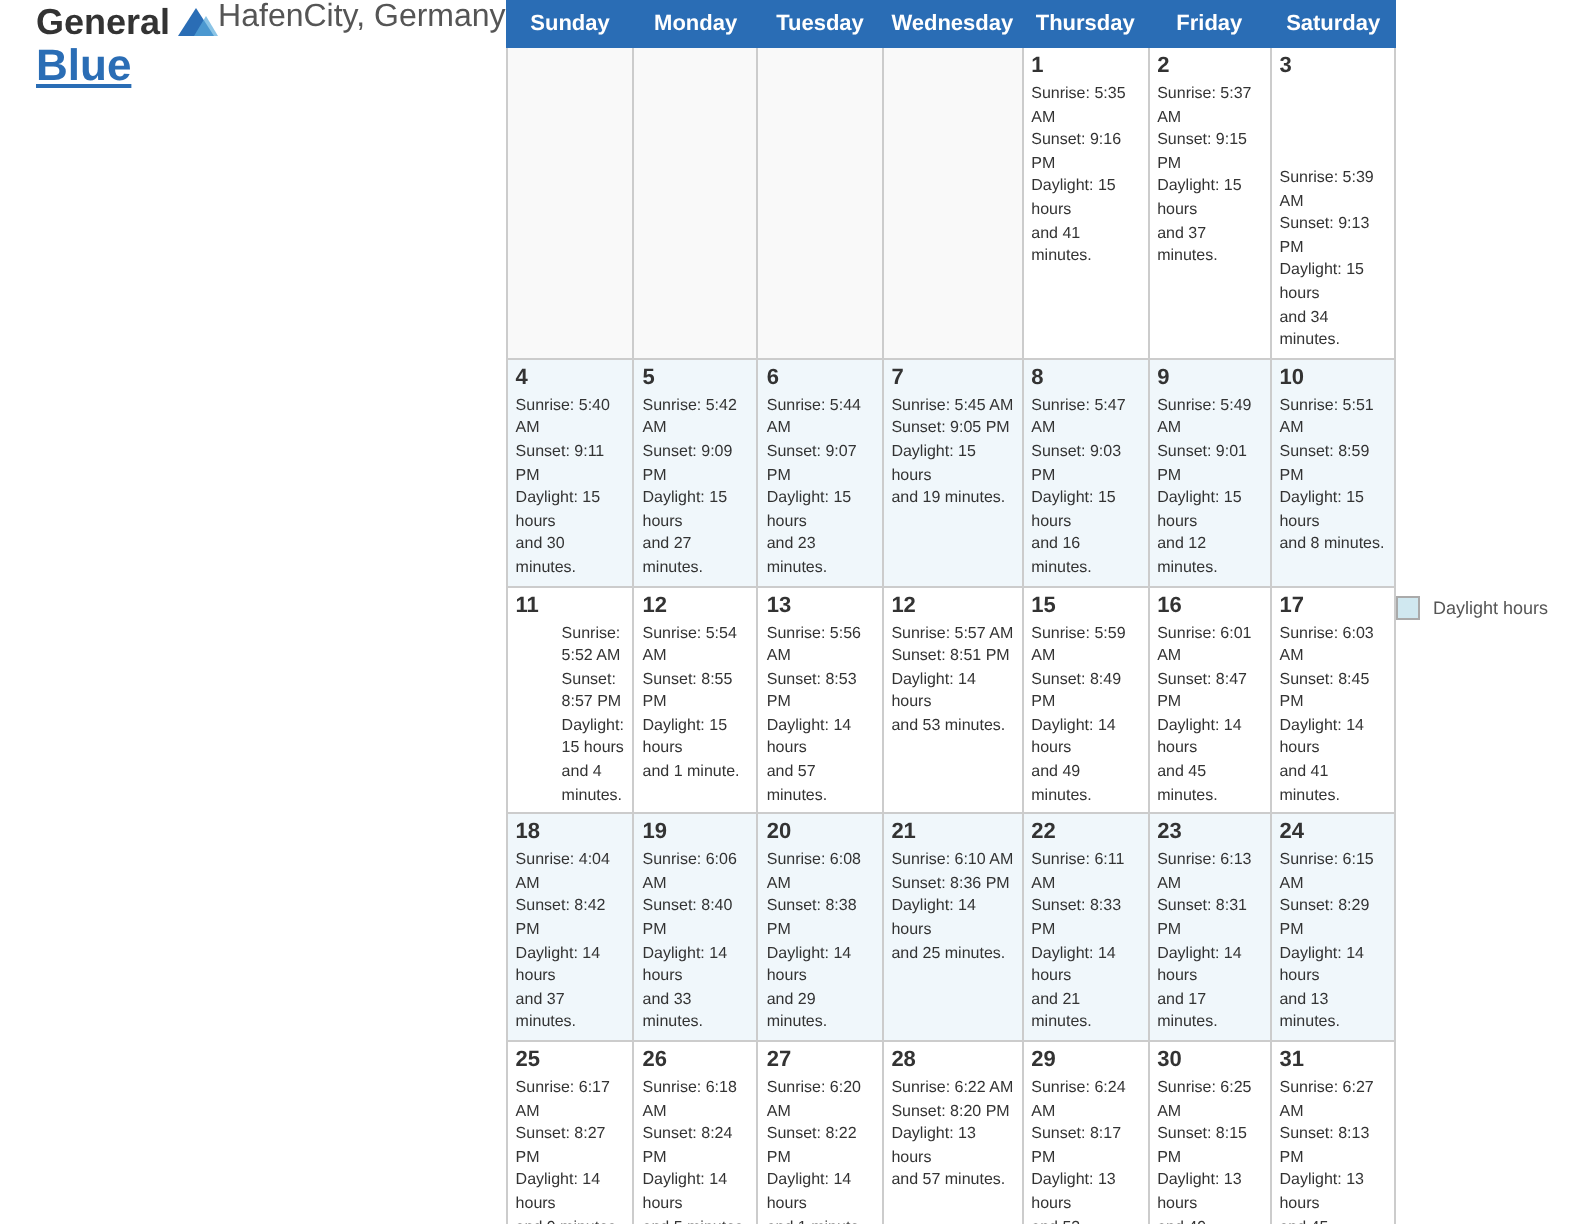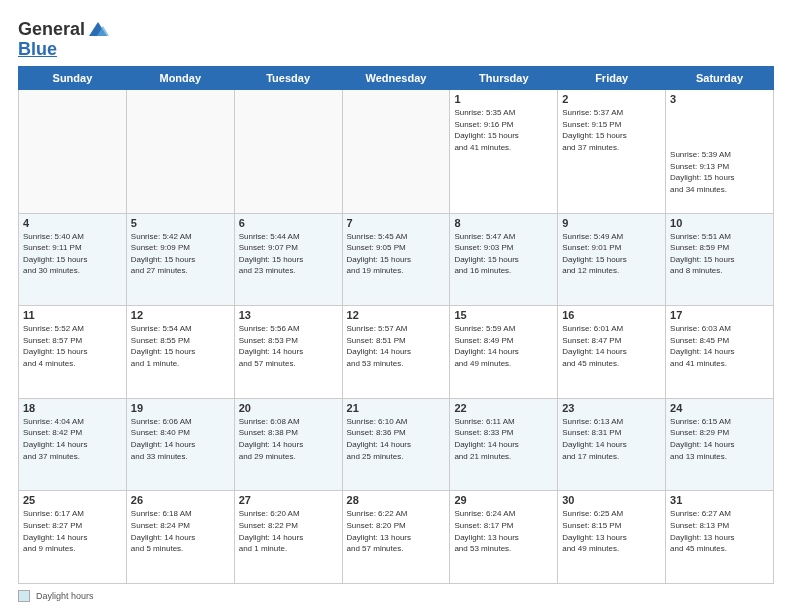--- a/index.html
+++ b/index.html
@@ -6,42 +6,42 @@
     body {
       font-family: Arial, sans-serif;
       background: #fff;
       width: 792px;
       height: 612px;
       overflow: hidden;
     }
     .page {
       width: 792px;
       height: 612px;
-      padding: 18px 18px 10px 18px;
+      padding: 0 18px 10px 18px;
       display: flex;
-      flex-direction: column;
+      flex-direction: row;
     }
     .header {
       display: flex;
       justify-content: space-between;
       align-items: flex-start;
       margin-bottom: 8px;
     }
     .logo {
       display: flex;
       align-items: center;
     }
     .logo-text-general {
       font-size: 18px;
       font-weight: bold;
       color: #333;
       line-height: 1;
     }
     .logo-text-blue {
-      font-size: 18px;
+      font-size: 22px;
       font-weight: bold;
       color: #2a6db5;
       line-height: 1;
       text-decoration: underline;
     }
     .logo-icon {
       width: 22px;
       height: 22px;
       margin-left: 2px;
     }
@@ -131,20 +131,21 @@
           <span class="logo-text-general">General</span>
           <svg class="logo-icon" viewBox="0 0 22 22" fill="none">
             <polygon points="2,18 11,4 20,18" fill="#2a6db5"></polygon>
             <polygon points="10,18 16,8 22,18" fill="#5aabdb" opacity="0.7"></polygon>
           </svg>
         </div>
         <span class="logo-text-blue">Blue</span>
       </div>
     </div>
     <div class="title-block">
+      <div class="title-location">HafenCity, Germany</div>
     </div>
   </div>
 
   <table class="calendar-table">
     <thead>
       <tr>
         <th>Sunday</th>
         <th>Monday</th>
         <th>Tuesday</th>
         <th>Wednesday</th>
@@ -228,21 +229,21 @@
             <span class="day-number">10</span>
             <div class="day-info" style="white-space: pre-line;">Sunrise: 5:51 AM
 Sunset: 8:59 PM
 Daylight: 15 hours
 and 8 minutes.</div>
           </td>
         </tr>
         <tr class="row-white">
           <td>
             <span class="day-number">11</span>
-            <div class="day-info" style="white-space: pre-line;">Sunrise: 5:52 AM
+            <div class="day-info" style="white-space: pre-line; margin-left: 23px;">Sunrise: 5:52 AM
 Sunset: 8:57 PM
 Daylight: 15 hours
 and 4 minutes.</div>
           </td>
           <td>
             <span class="day-number">12</span>
             <div class="day-info" style="white-space: pre-line;">Sunrise: 5:54 AM
 Sunset: 8:55 PM
 Daylight: 15 hours
 and 1 minute.</div>

